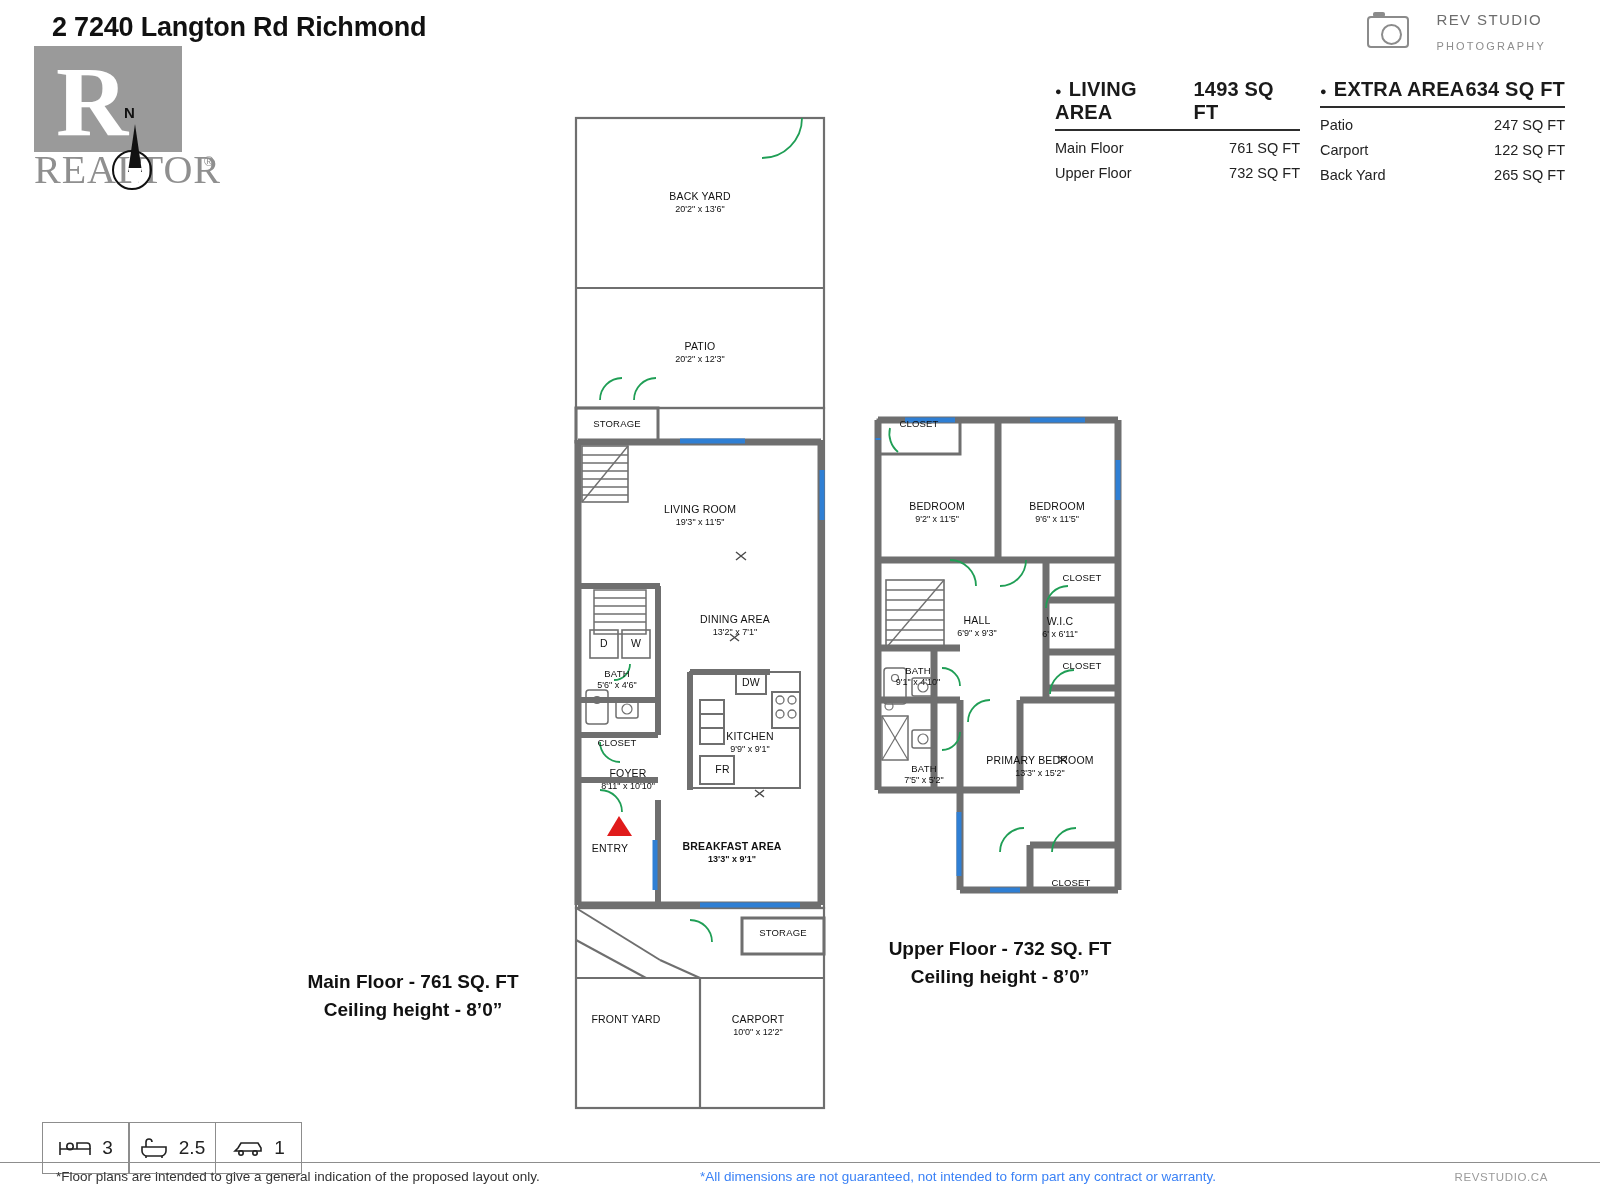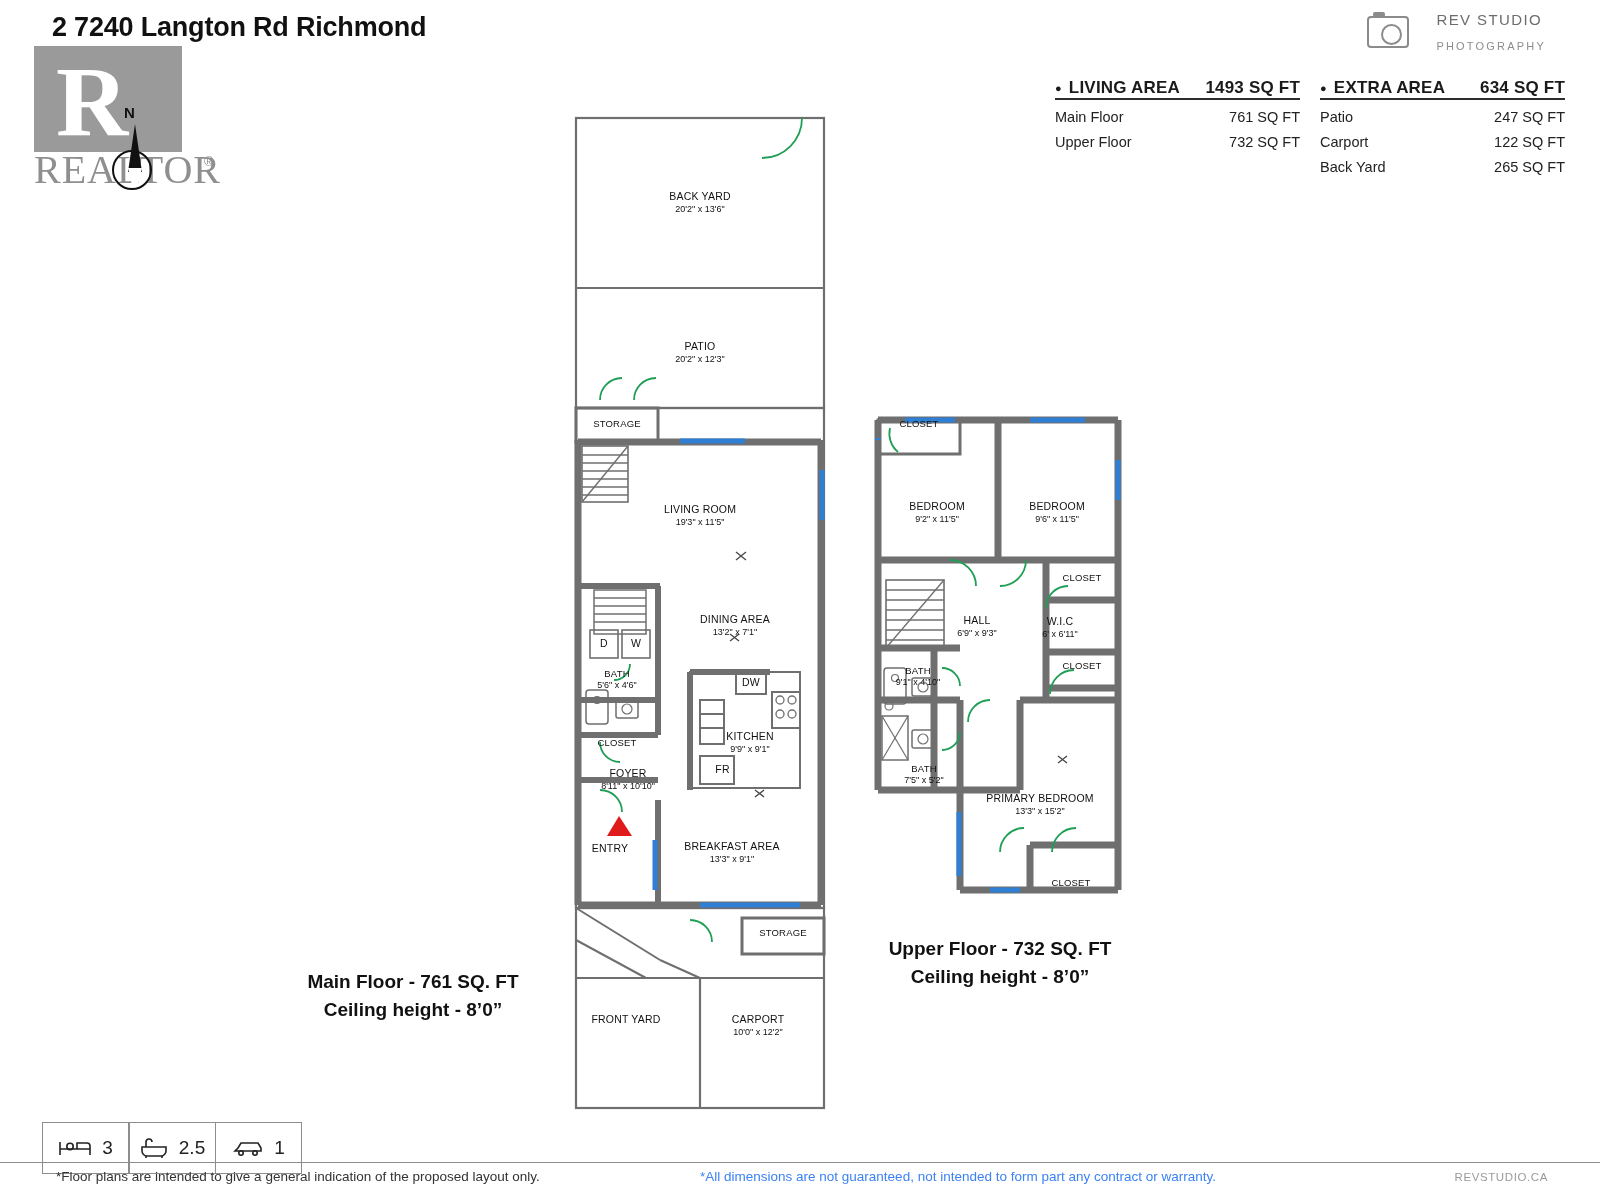--- a/index.html
+++ b/index.html
@@ -80,22 +80,22 @@
   .rev .t1 { font-size:15px; letter-spacing:1.4px; color:#6d6d6d; }
   .rev .t2 { font-size:11px; letter-spacing:2.2px; color:#8d8d8d; text-align:right;margin-top:13px;}
 
   
   .areas { position:absolute; left:1055px; top:78px; width:510px; }
   .area-col { position:absolute; top:0; }
   .area-col.left { left:0; width:245px; }
   .area-col.right { left:265px; width:245px; }
   .area-head {
     display:flex; justify-content:space-between; align-items:center;
-    border-bottom:2.5px solid #2d2d2d; 
-    font-size:17px; font-weight:bold; letter-spacing:0.2px;
+    border-bottom:2.5px solid #2d2d2d; padding-bottom:5px;
+    font-size:20px; font-weight:bold; letter-spacing:0.2px;
   }
   .area-head .lbl:before {
     content:"\25CF"; font-size:11px; margin-right:7px; vertical-align:1px;
   }
   .area-row {
     display:flex; justify-content:space-between;
     font-size:14.5px; padding-top:9px; color:#222;align-items:center;
   }
   .area-row .v { font-weight:normal; }
 
@@ -424,21 +424,21 @@
     <div class="nm">CLOSET</div>
   </div>
   <div class="rl" style="left:578px; top:767px; width:100px;">
     <div class="nm">FOYER</div>
     <div class="dm">8'11" x 10'10"</div>
   </div>
   <div class="rl" style="left:705px; top:730px; width:90px;">
     <div class="nm">KITCHEN</div>
     <div class="dm">9'9" x 9'1"</div>
   </div>
-  <div class="rl" style="left:672px; top:840px; width:120px;">
+  <div class="rl" style="left:672px; top:840px; width:120px;font-weight:bold;">
     <div class="nm">BREAKFAST AREA</div>
     <div class="dm">13'3" x 9'1"</div>
   </div>
   <div class="rl small" style="left:744px; top:927px; width:78px;">
     <div class="nm">STORAGE</div>
   </div>
   <div class="rl" style="left:578px; top:1013px; width:96px;">
     <div class="nm">FRONT YARD</div>
   </div>
   <div class="rl" style="left:706px; top:1013px; width:104px;">
@@ -487,21 +487,21 @@
     <div class="nm">BATH</div>
     <div class="dm">9'1" x 4'10"</div>
   </div>
   <div class="rl small" style="left:1046px; top:660px; width:72px;">
     <div class="nm">CLOSET</div>
   </div>
   <div class="rl small" style="left:884px; top:763px; width:80px;">
     <div class="nm">BATH</div>
     <div class="dm">7'5" x 5'2"</div>
   </div>
-  <div class="rl" style="left:968px; top:792px; width:144px;text-align:center;">
+  <div class="rl" style="left:968px; top:754px; width:144px;text-align:center;">
     <div class="nm">PRIMARY BEDROOM</div>
     <div class="dm">13'3" x 15'2"</div>
   </div>
   <div class="rl small" style="left:1032px; top:877px; width:78px;">
     <div class="nm">CLOSET</div>
   </div>
 
   <div class="caption main">
     <div>Main Floor - 761 SQ. FT</div>
     <div>Ceiling height - 8’0”</div>

